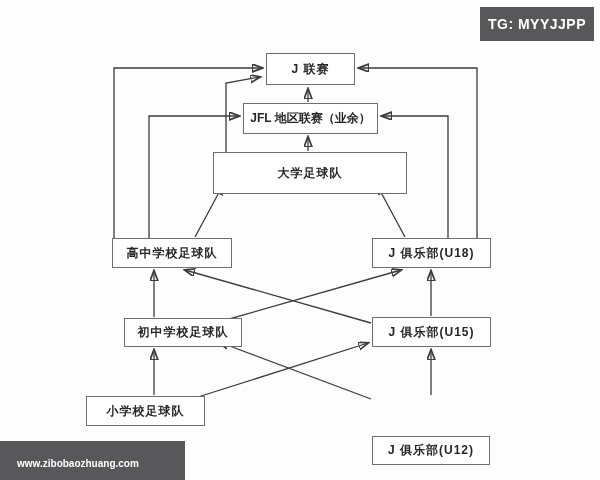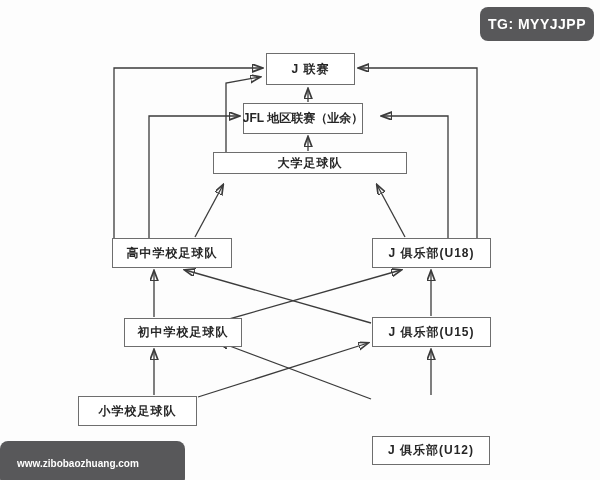--- a/index.html
+++ b/index.html
@@ -47,21 +47,20 @@
     letter-spacing: 1px;
     white-space: nowrap;
   }
   .banner {
     position: absolute;
     background: var(--banner-bg);
     color: var(--banner-text);
     font-weight: bold;
     display: flex;
     align-items: center;
-    border-radius: 8px;
   }
   .badge {
     left: 480px; top: 7px;
     width: 114px; height: 34px;
     justify-content: center;
     font-size: 14px;
     letter-spacing: 0.5px;
   }
   .watermark {
     left: 0px; top: 441px;
@@ -95,33 +94,33 @@
     <line x1="431" y1="316" x2="431" y2="271" marker-end="url(#arr)"></line>
     <line x1="431" y1="395" x2="431" y2="350" marker-end="url(#arr)"></line>
     <line x1="371" y1="323" x2="185" y2="270" marker-end="url(#arr)"></line>
     <line x1="215" y1="323" x2="401" y2="270" marker-end="url(#arr)"></line>
     <line x1="371" y1="399" x2="219" y2="342" marker-end="url(#arr)"></line>
     <line x1="198" y1="397" x2="368" y2="343" marker-end="url(#arr)"></line>
   </svg>
 
   <div class="node" style="left:266px; top:53px; width:89px; height:32px;">J 联赛</div>
 
-  <div class="node" style="left:243px; top:103px; width:120px; height:31px; letter-spacing:0;">JFL 地区联赛（业余）</div>
+  <div class="node" style="left:243px; top:103px; width:135px; height:31px; letter-spacing:0;">JFL 地区联赛（业余）</div>
 
-  <div class="node" style="left:213px; top:152px; width:194px; height:22px;">大学足球队</div>
+  <div class="node" style="left:213px; top:152px; width:194px; height:42px;">大学足球队</div>
 
   <div class="node" style="left:112px; top:238px; width:120px; height:30px;">高中学校足球队</div>
 
   <div class="node" style="left:372px; top:238px; width:119px; height:30px;">J 俱乐部(U18)</div>
 
   <div class="node" style="left:96px; top:318px; width:118px; height:29px;margin-left:28px;">初中学校足球队</div>
 
   <div class="node" style="left:372px; top:317px; width:119px; height:30px;">J 俱乐部(U15)</div>
 
-  <div class="node" style="left:78px; top:396px; width:119px; height:30px;">小学校足球队</div>
+  <div class="node" style="left:86px; top:396px; width:119px; height:30px;">小学校足球队</div>
 
   <div class="node" style="left:372px; top:396px; width:118px; height:29px;margin-top:40px;">J 俱乐部(U12)</div>
 
   <div class="banner badge">TG: MYYJJPP</div>
 
   <div class="banner watermark">www.zibobaozhuang.com</div>
 
 </div>
 
 </body></html>

